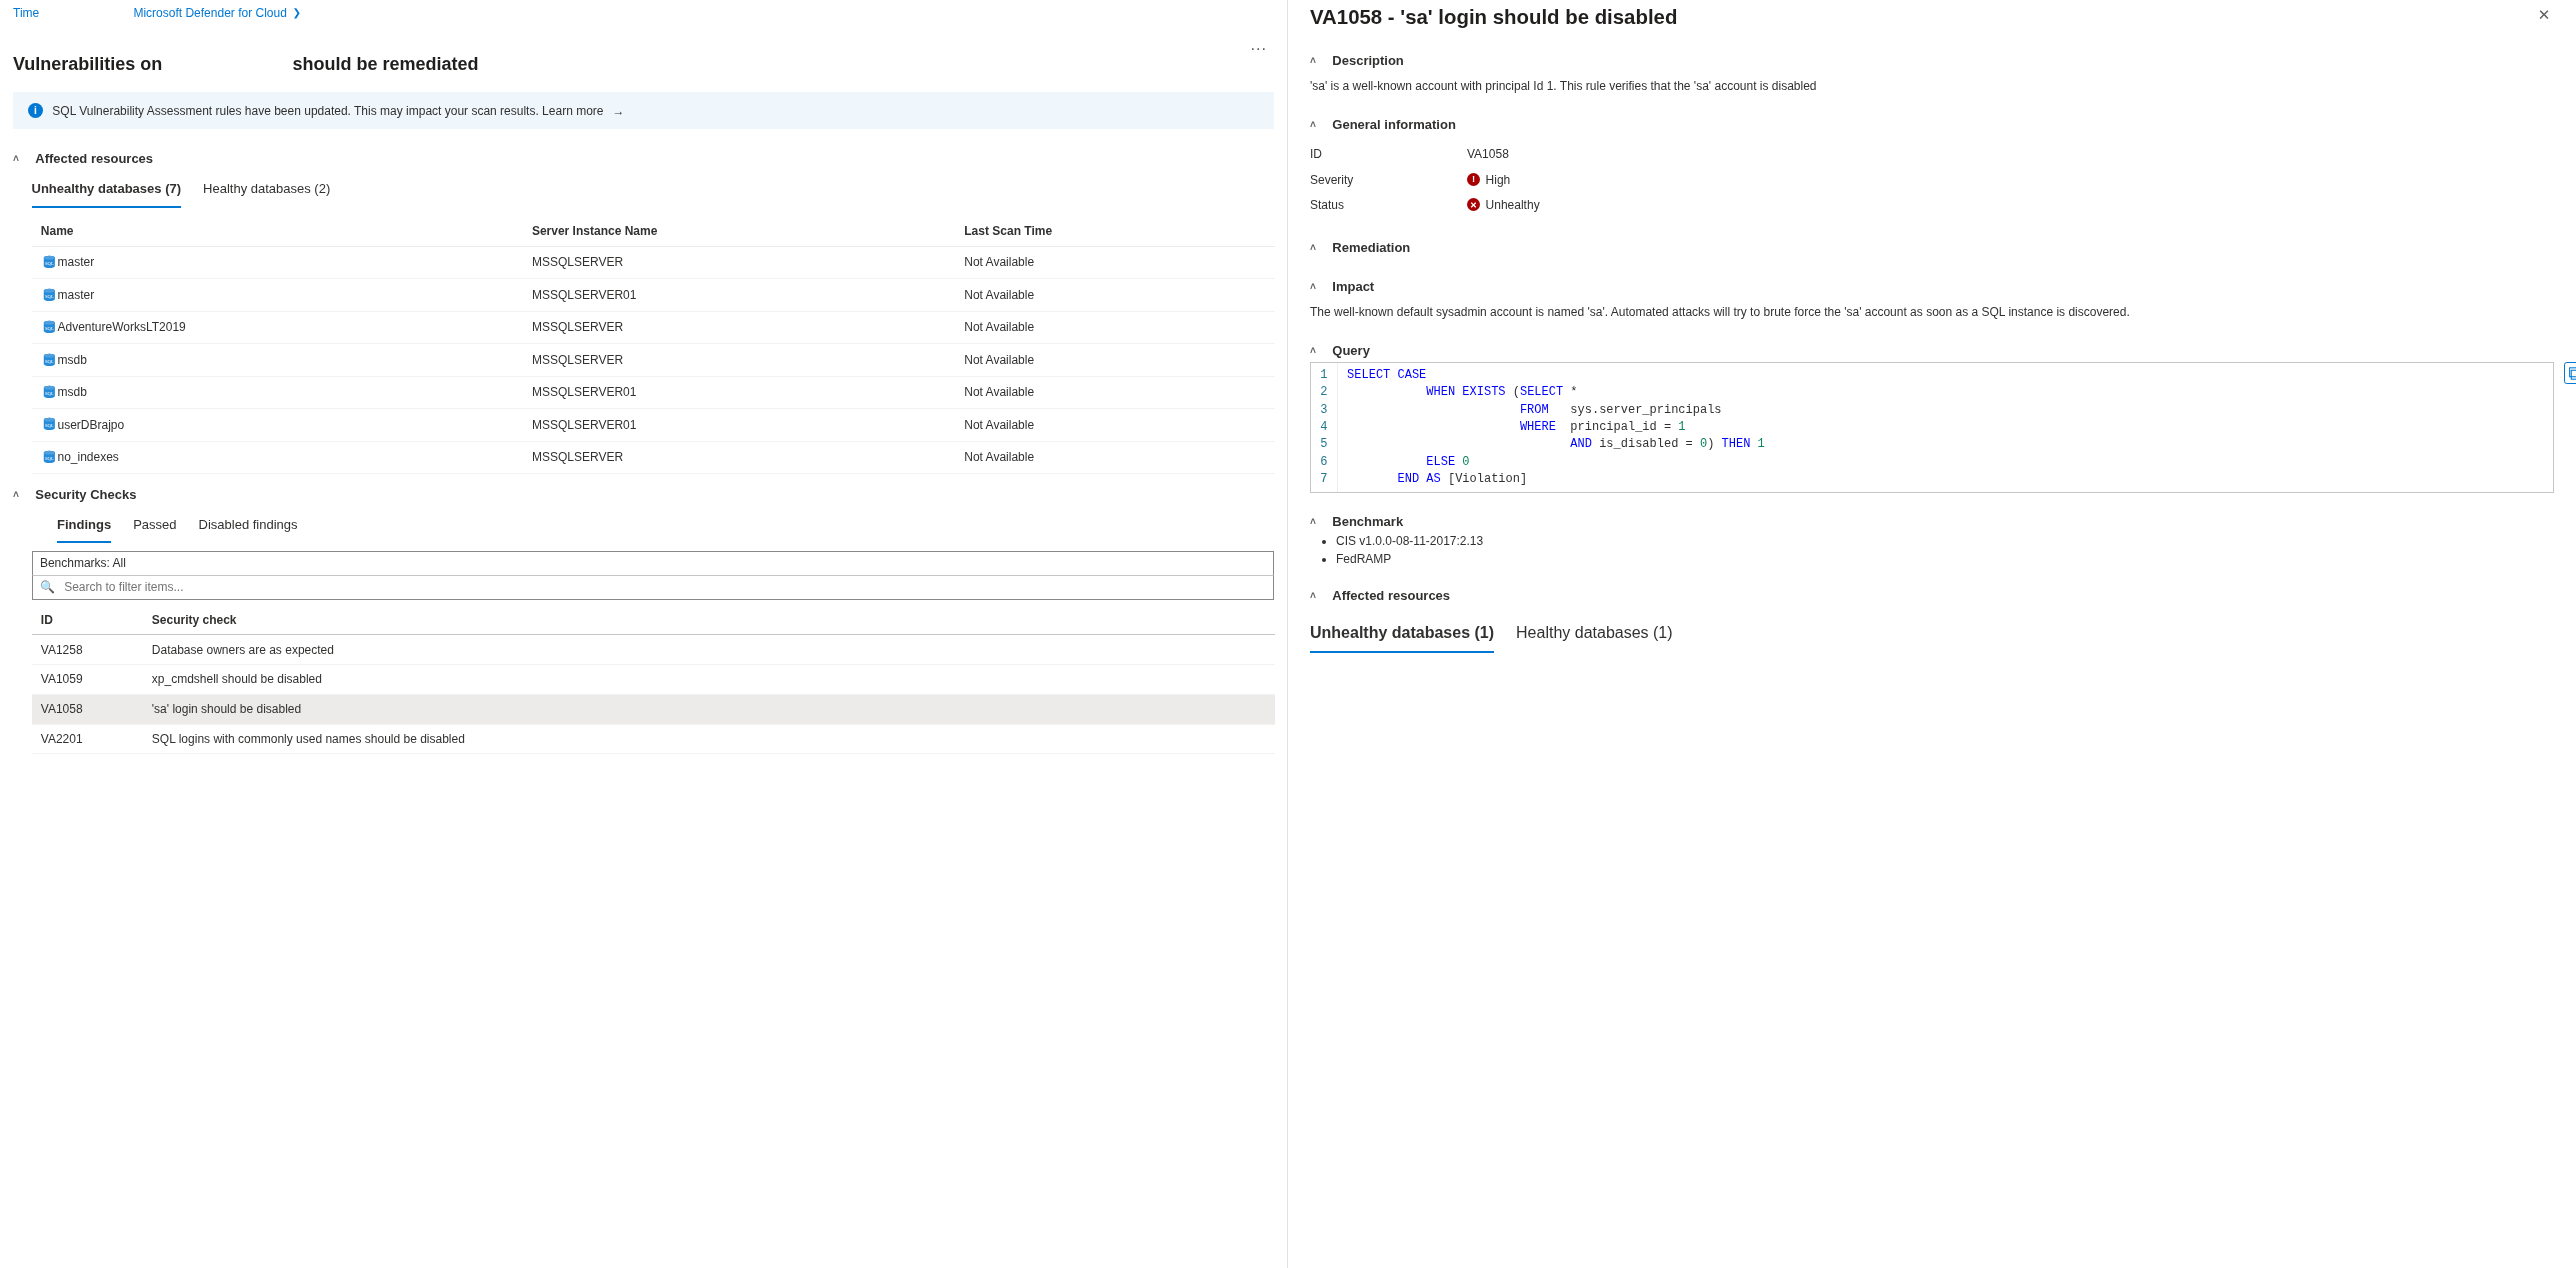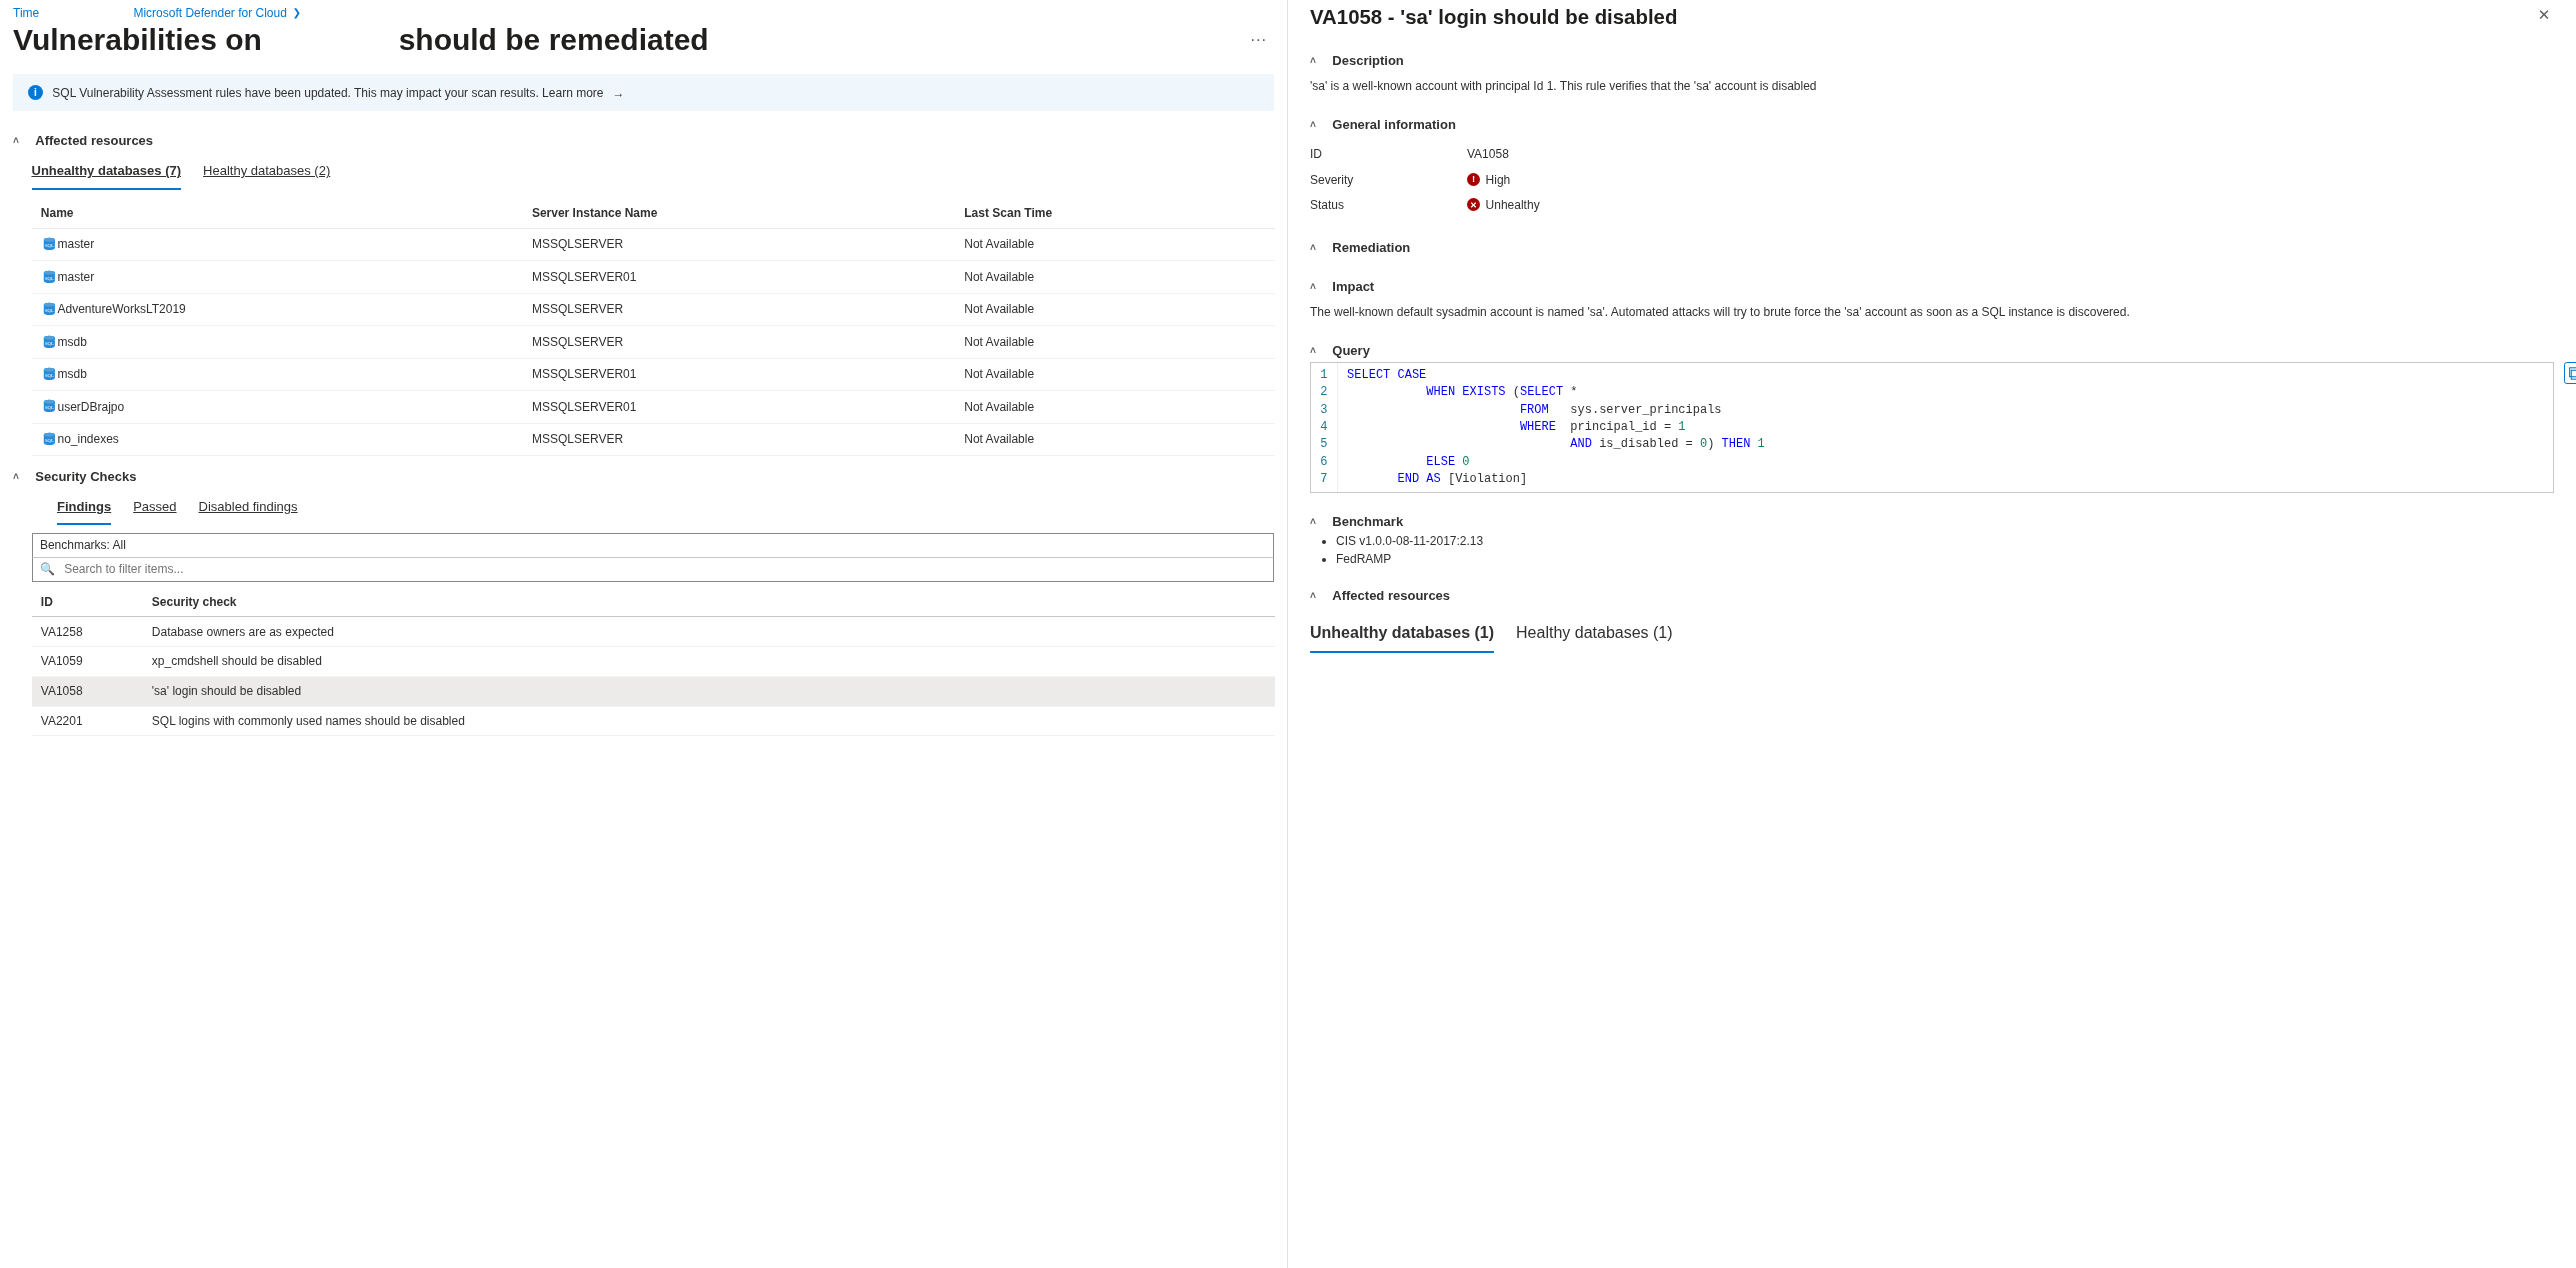--- a/index.html
+++ b/index.html
@@ -35,24 +35,25 @@
     font-size: 12px;
   }
   .breadcrumb a { color: #0078d4; text-decoration: none; }
   .breadcrumb .chev { color: #0078d4; font-size: 10.2px; }
   .page-title-row {
     display: flex;
     align-items: center;
     padding: 1.9px 13px 9.3px 13px;
   }
   .page-title {
-    font-size: 30px;
+    font-size: 18px;
     font-weight: 600;
     color: #201f1e;
     flex: 1;
+    margin-top: 31px;
   }
   .more-dots {
     font-size: 16.7px;
     color: #605e5c;
     padding: 3.7px 7.4px;
     cursor: pointer;
   }
   
   .info-banner {
     display: flex;
@@ -94,21 +95,20 @@
     width: 13px;
     display:inline-block;
   }
   
   .tabs {
     display: flex;
     gap: 22px;
     padding: 0 13px 0 31.5px;
     border-bottom: 0.9px solid transparent;
     font-size: 13px;
-    text-decoration: underline;
   }
   .tab {
     padding: 7.4px 0 9.3px 0;
     cursor: pointer;
     color: #323130;
   }
   .tab.active {
     font-weight: 600;
     border-bottom: 2.8px solid #0078d4;
     margin-bottom: -0.9px;

